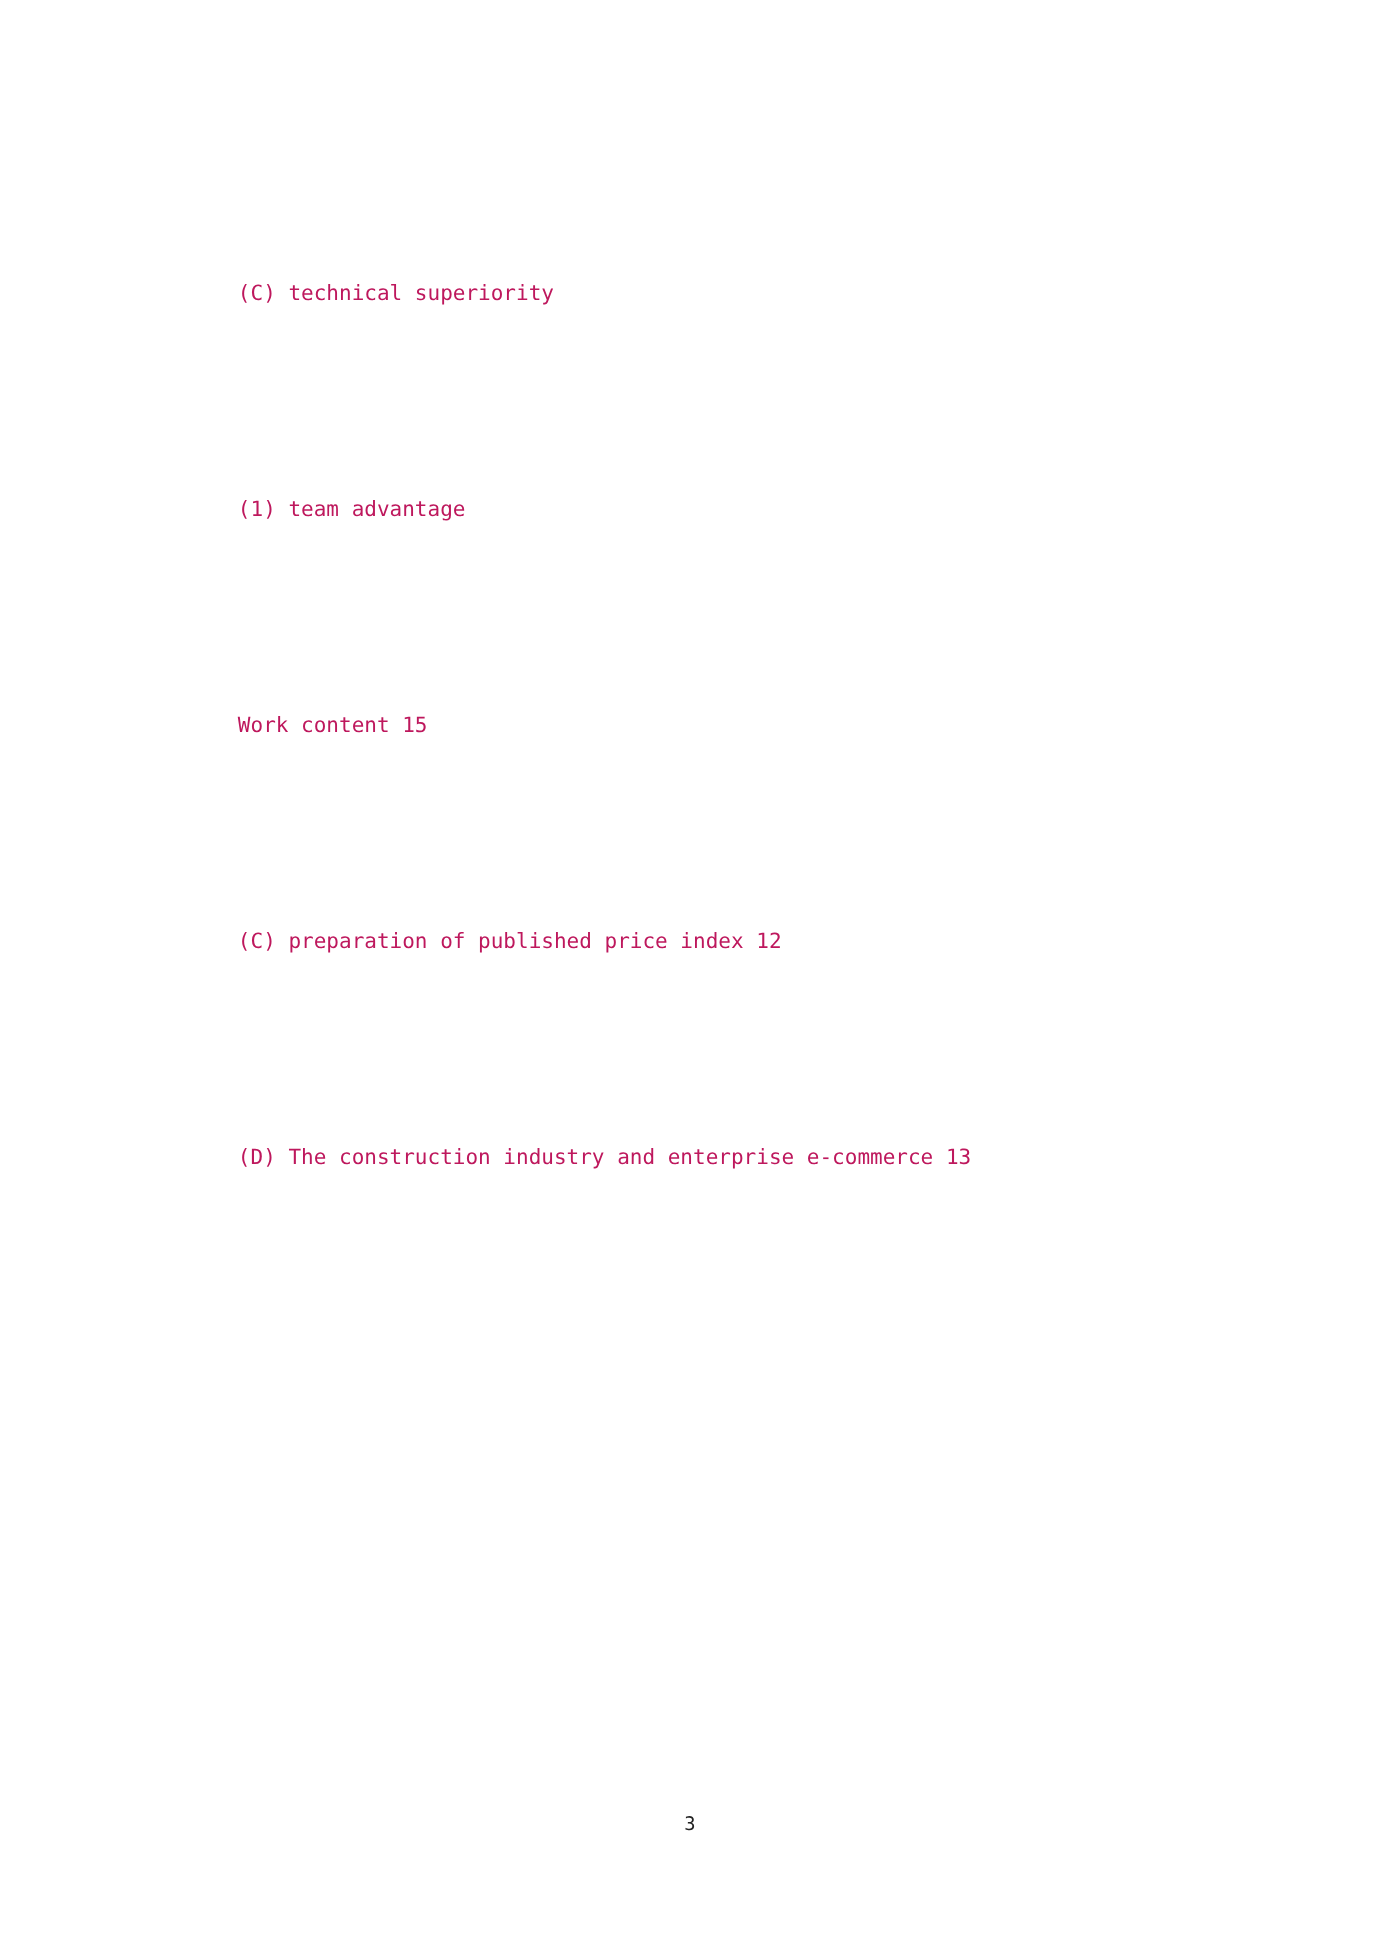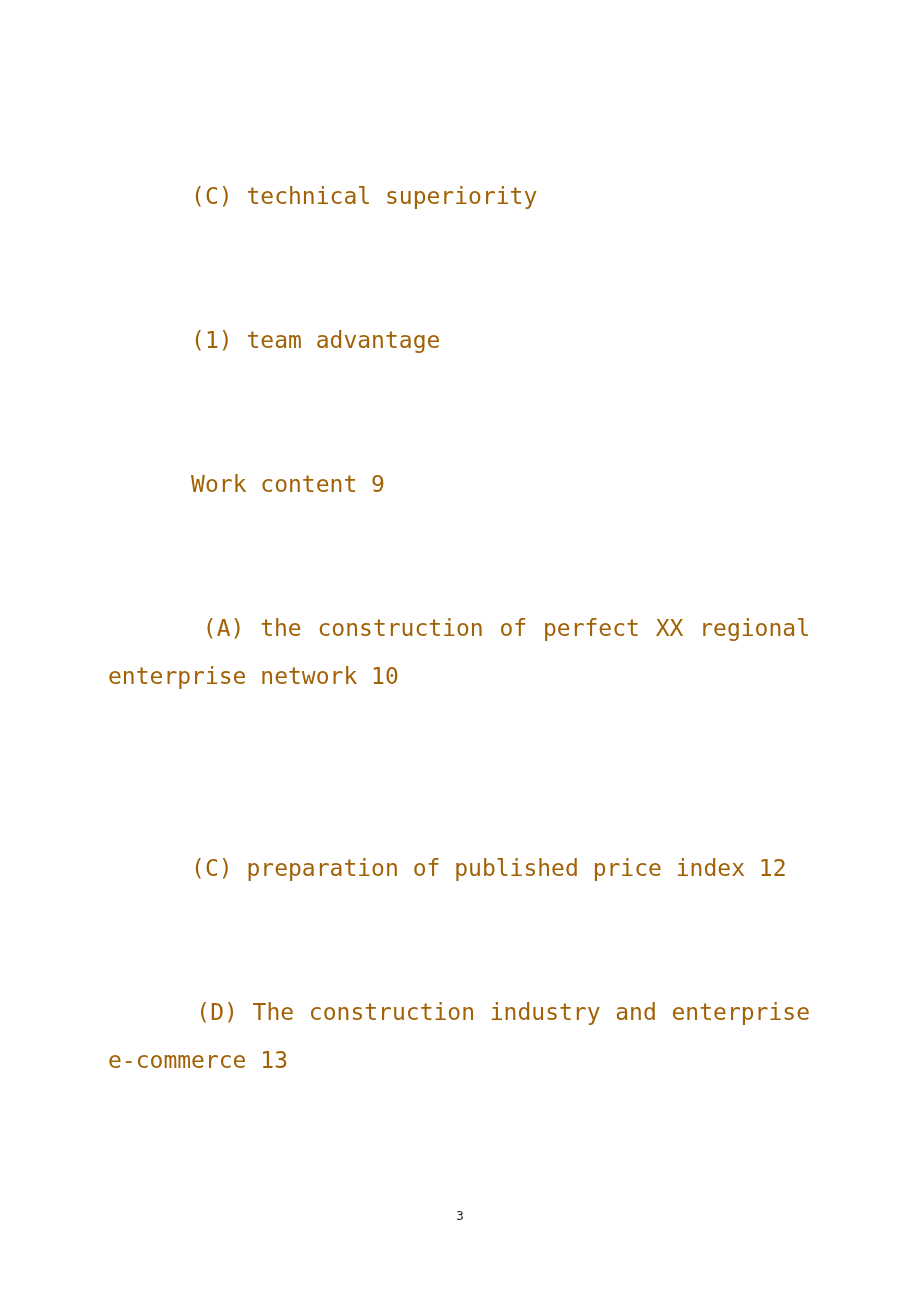--- a/index.html
+++ b/index.html
@@ -21,25 +21,25 @@
     box-sizing: border-box;
   }
   .content {
     position: absolute;
     left: 108px;
     top: 124px;
     width: 702px;
   }
   
   .toc-line {
-    font-size: 23px;
+    font-size: 14px;
     line-height: 48px;
     margin: 0;
     padding: 0;
-    color: #a16207;
+    color: #be185d;
     text-align: justify;
     text-justify: inter-word;
     text-indent: 72px;
     white-space: pre-wrap;
     -webkit-font-smoothing: antialiased;
   }
   
   .toc-line.justified {
     text-align: justify;
   }
@@ -72,24 +72,21 @@
 
   <div class="content">
 
     <p class="toc-line single">
       <span>(C) technical superiority</span>
     </p>
     <p class="toc-line single">
       <span>(1) team advantage</span>
     </p>
     <p class="toc-line single">
-      <span>Work content 9</span>
-    </p>
-    <p class="toc-line justified">
-      <span>(A) the construction of perfect XX regional enterprise network 10</span>
+      <span>Work content 15</span>
     </p>
     <p class="toc-line single">
       <span>(C) preparation of published price index 12</span>
     </p>
     <p class="toc-line justified">
       <span>(D) The construction industry and enterprise e-commerce 13</span>
     </p>
 
   </div>
 

